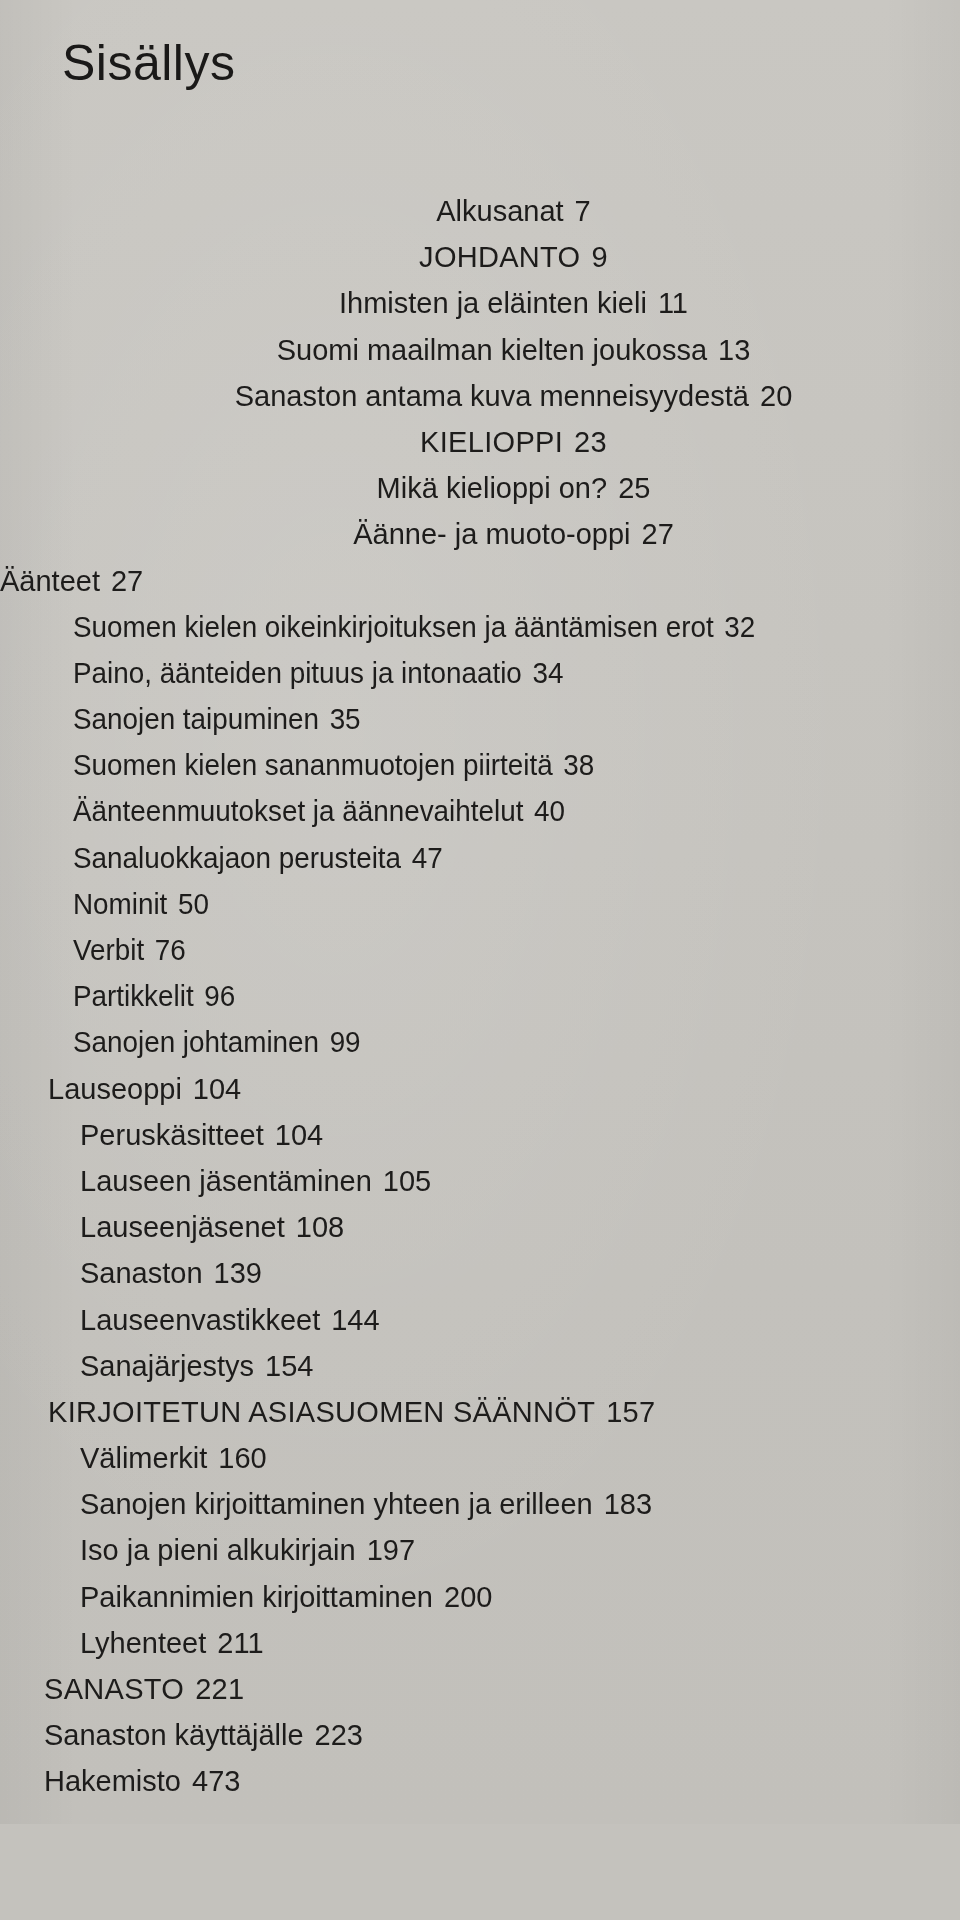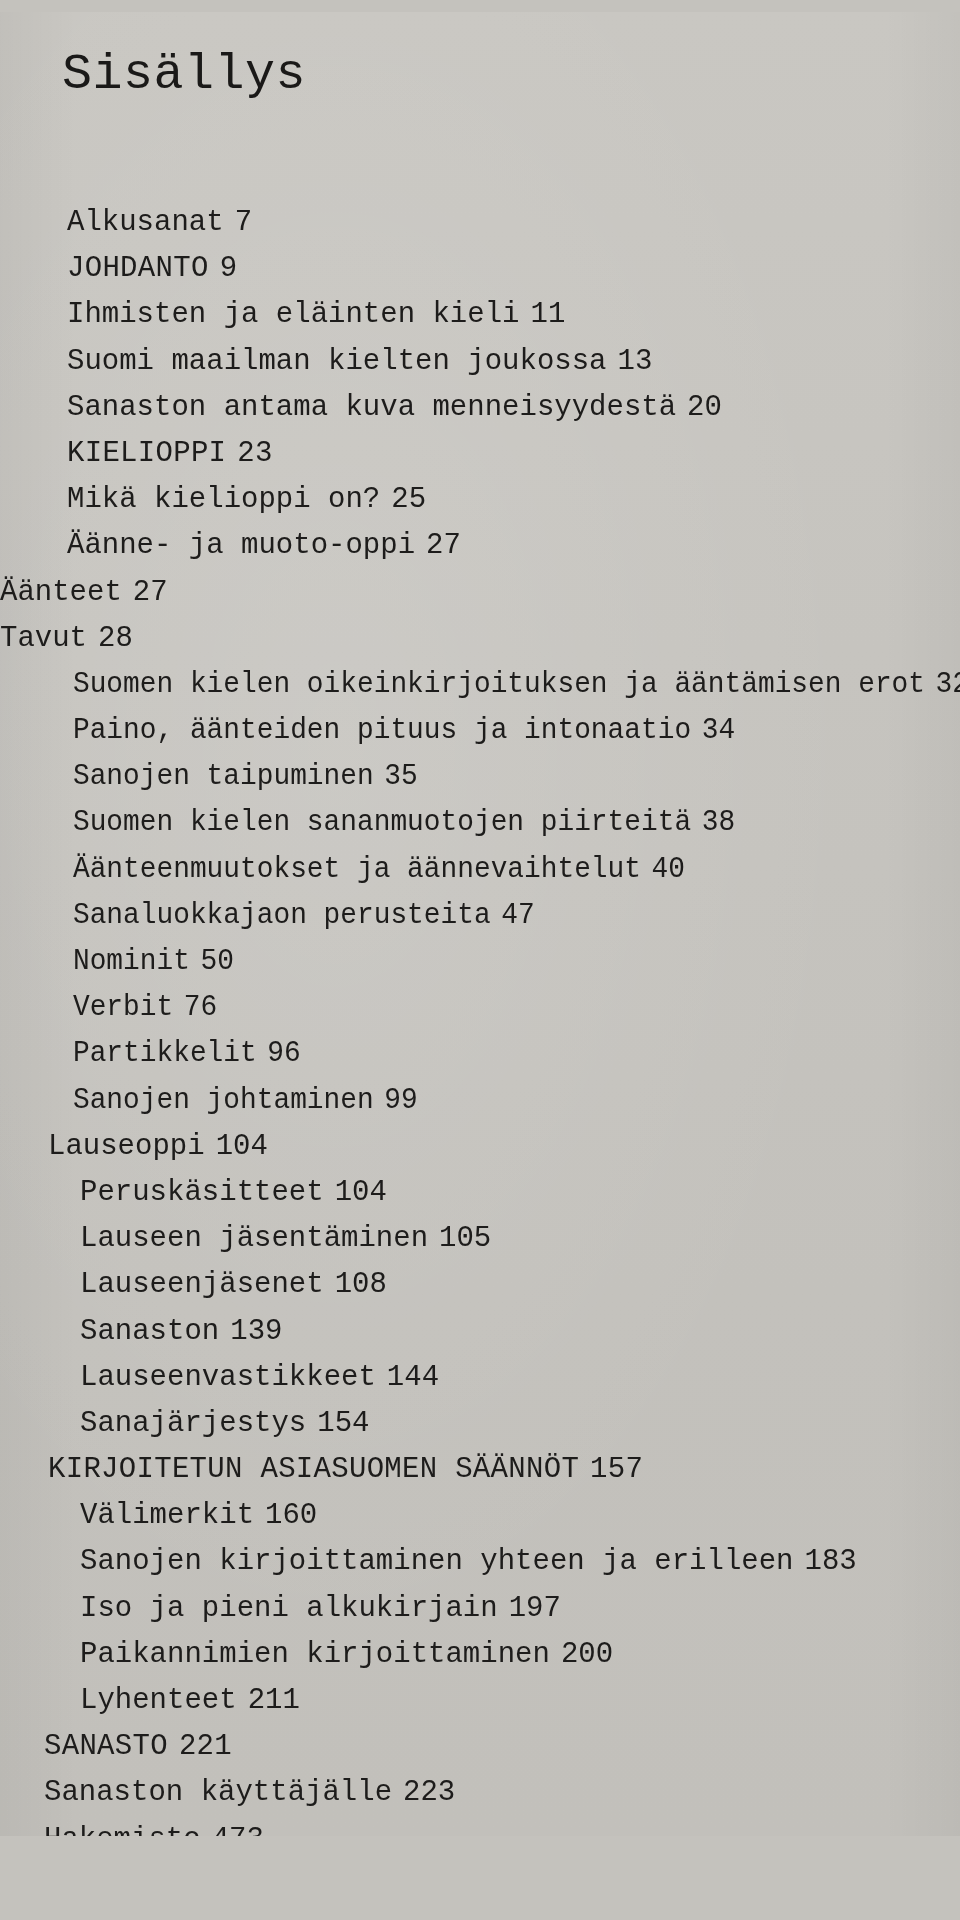--- a/index.html
+++ b/index.html
@@ -10,24 +10,23 @@
       width: 960px;
       height: 1920px;
       overflow: hidden;
       background: #c4c2bd;
     }
     .page {
       position: relative;
       width: 960px;
       height: 1824px;
       background: linear-gradient(180deg, #c9c7c2 0%, #c6c4bf 35%, #c3c1bc 70%, #c2c0bb 100%);
-      font-family: Liberation Mono, monospace;
+      font-family: Liberation Sans, sans-serif;
       color: #1c1b1a;
       overflow: hidden;
-      margin-top: 12px;
     }
     .page::before {
       
       content: "";
       position: absolute;
       inset: 0;
       background: radial-gradient(ellipse at 35% 40%, rgba(255,255,255,0.10) 0%, rgba(0,0,0,0) 60%),
                   linear-gradient(90deg, rgba(0,0,0,0.04) 0%, rgba(0,0,0,0) 8%, rgba(0,0,0,0) 92%, rgba(0,0,0,0.03) 100%);
       pointer-events: none;
     }
@@ -56,21 +55,21 @@
       height: 46.2px;
       line-height: 46.2px;
       font-size: 29px;
       white-space: nowrap;
       color: #1d1c1b;
     }
     .toc-entry .label { }
     .toc-entry .page-num {
       margin-left: 11px;
     }
-    .lvl-a { padding-left: 67px; }
+    .lvl-a { padding-left: 67px; text-align: center; }
     .lvl-b { }
     .lvl-c { padding-left: 76px; transform: scaleX(0.96); transform-origin: left center; }
     .lvl-d { padding-left: 48px; }
     .lvl-e { padding-left: 80px; }
     .lvl-f { padding-left: 44px; }
     .caps { letter-spacing: 0.3px; }
   </style>
 </head>
 <body>
 
@@ -80,21 +79,20 @@
   <ul class="toc">
     <li class="toc-entry lvl-a"><span class="label">Alkusanat</span><span class="page-num">7</span></li>
     <li class="toc-entry lvl-a caps"><span class="label">JOHDANTO</span><span class="page-num">9</span></li>
     <li class="toc-entry lvl-a"><span class="label">Ihmisten ja eläinten kieli</span><span class="page-num">11</span></li>
     <li class="toc-entry lvl-a"><span class="label">Suomi maailman kielten joukossa</span><span class="page-num">13</span></li>
     <li class="toc-entry lvl-a"><span class="label">Sanaston antama kuva menneisyydestä</span><span class="page-num">20</span></li>
     <li class="toc-entry lvl-a caps"><span class="label">KIELIOPPI</span><span class="page-num">23</span></li>
     <li class="toc-entry lvl-a"><span class="label">Mikä kielioppi on?</span><span class="page-num">25</span></li>
     <li class="toc-entry lvl-a"><span class="label">Äänne- ja muoto-oppi</span><span class="page-num">27</span></li>
     <li class="toc-entry lvl-b"><span class="label">Äänteet</span><span class="page-num">27</span></li>
-    <li class="toc-entry lvl-b"><span class="label">Tavut</span><span class="page-num">28</span></li>
     <li class="toc-entry lvl-c"><span class="label">Suomen kielen oikeinkirjoituksen ja ääntämisen erot</span><span class="page-num">32</span></li>
     <li class="toc-entry lvl-c"><span class="label">Paino, äänteiden pituus ja intonaatio</span><span class="page-num">34</span></li>
     <li class="toc-entry lvl-c"><span class="label">Sanojen taipuminen</span><span class="page-num">35</span></li>
     <li class="toc-entry lvl-c"><span class="label">Suomen kielen sananmuotojen piirteitä</span><span class="page-num">38</span></li>
     <li class="toc-entry lvl-c"><span class="label">Äänteenmuutokset ja äännevaihtelut</span><span class="page-num">40</span></li>
     <li class="toc-entry lvl-c"><span class="label">Sanaluokkajaon perusteita</span><span class="page-num">47</span></li>
     <li class="toc-entry lvl-c"><span class="label">Nominit</span><span class="page-num">50</span></li>
     <li class="toc-entry lvl-c"><span class="label">Verbit</span><span class="page-num">76</span></li>
     <li class="toc-entry lvl-c"><span class="label">Partikkelit</span><span class="page-num">96</span></li>
     <li class="toc-entry lvl-c"><span class="label">Sanojen johtaminen</span><span class="page-num">99</span></li>

